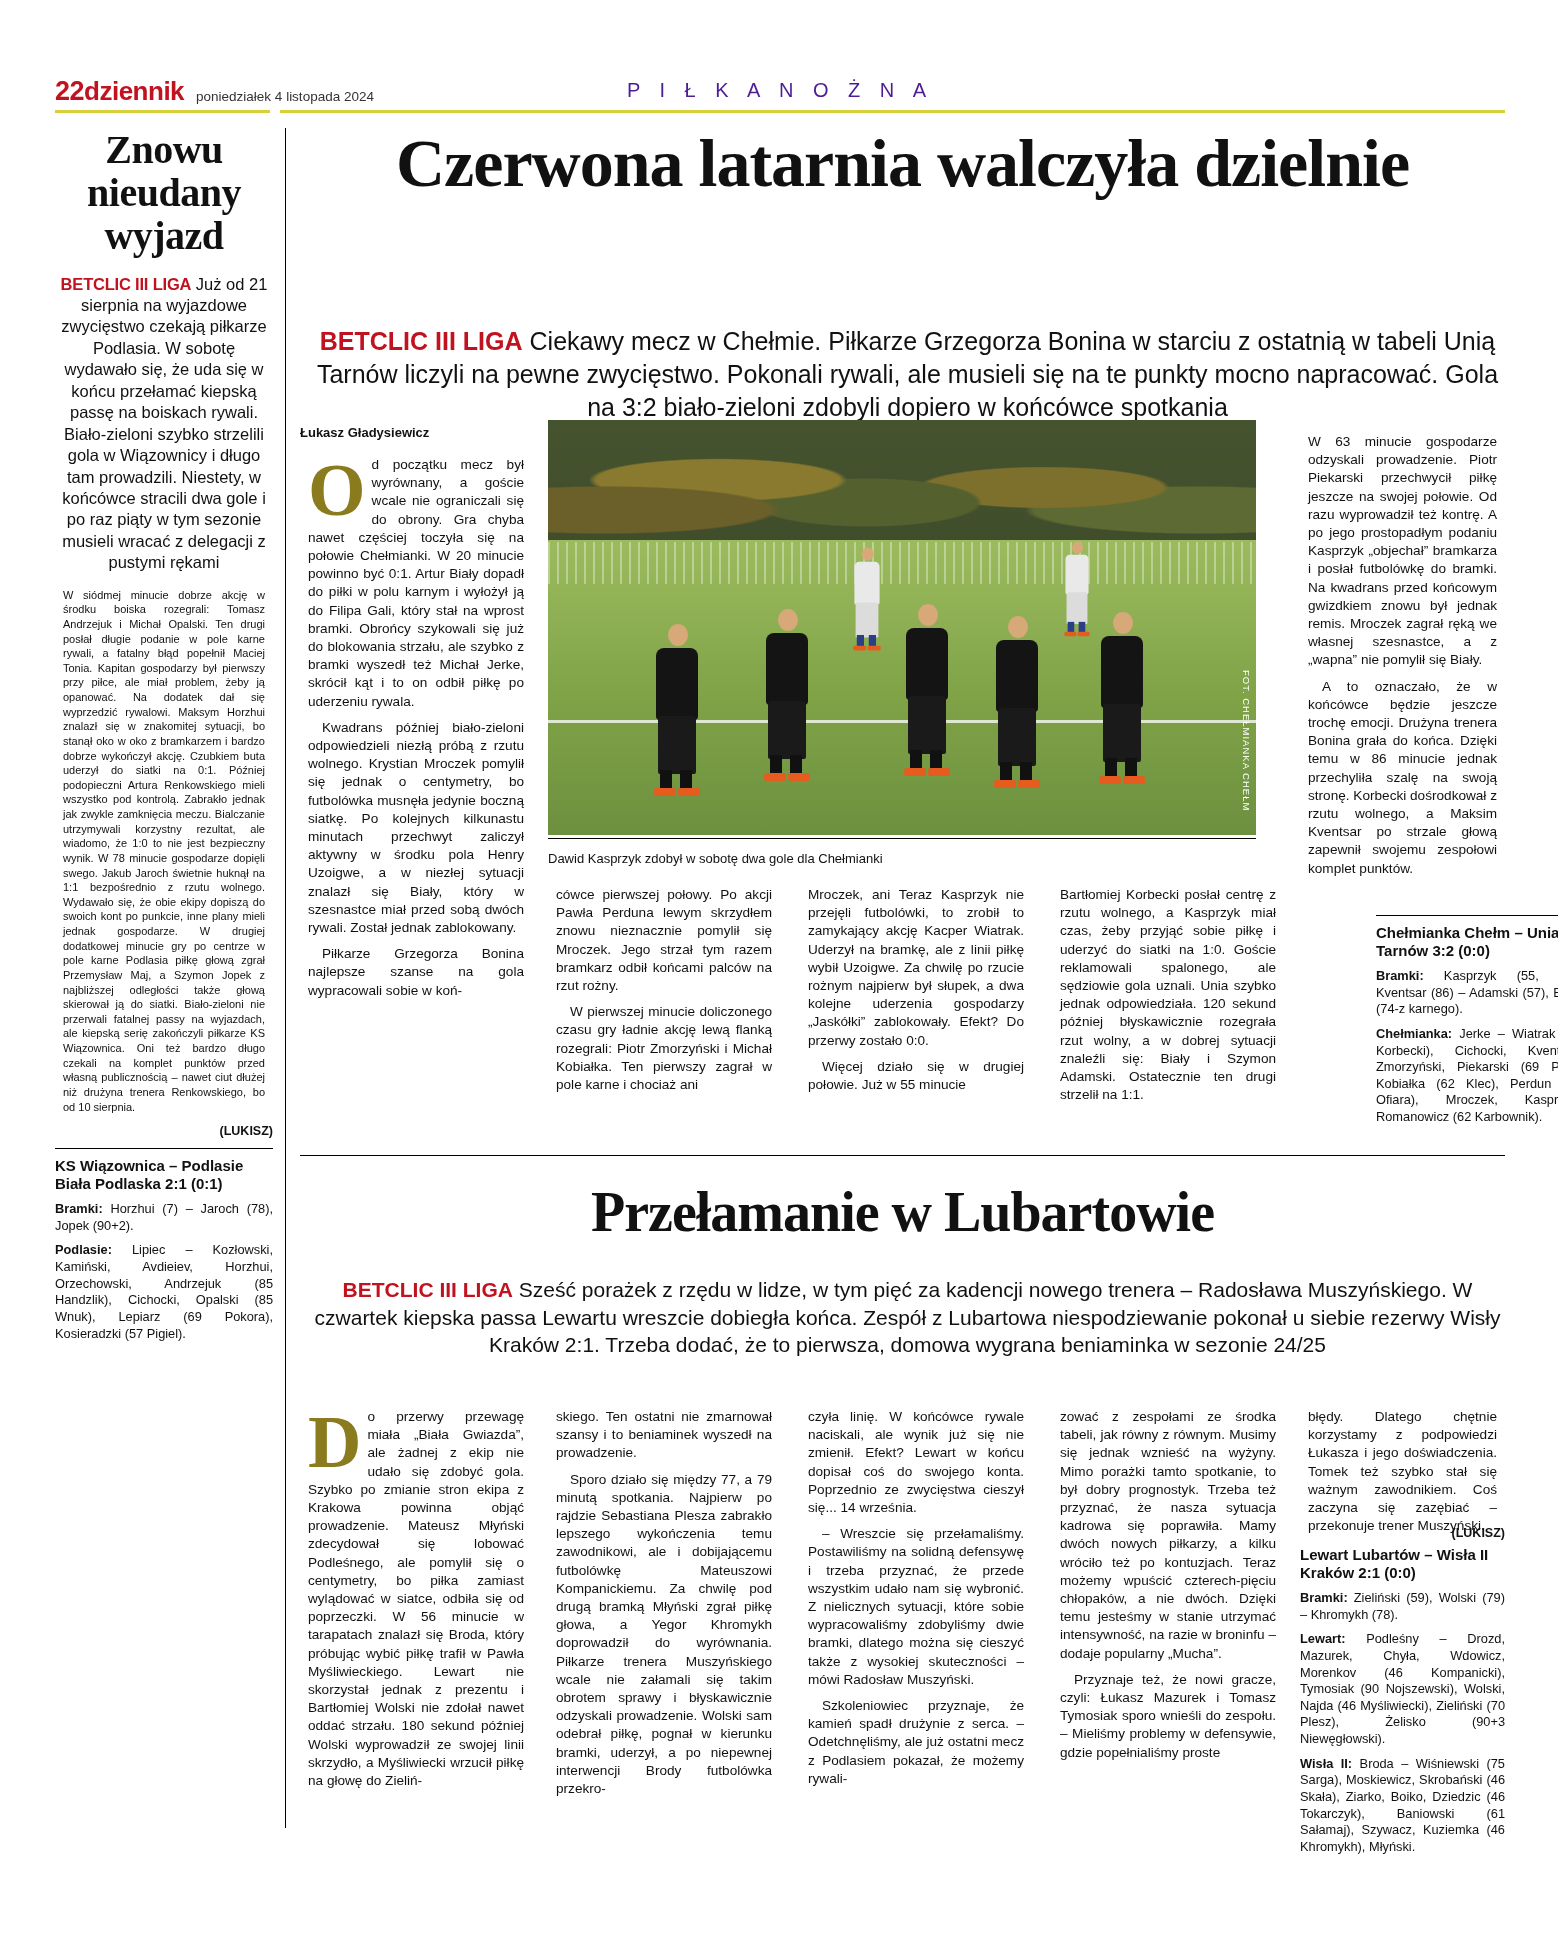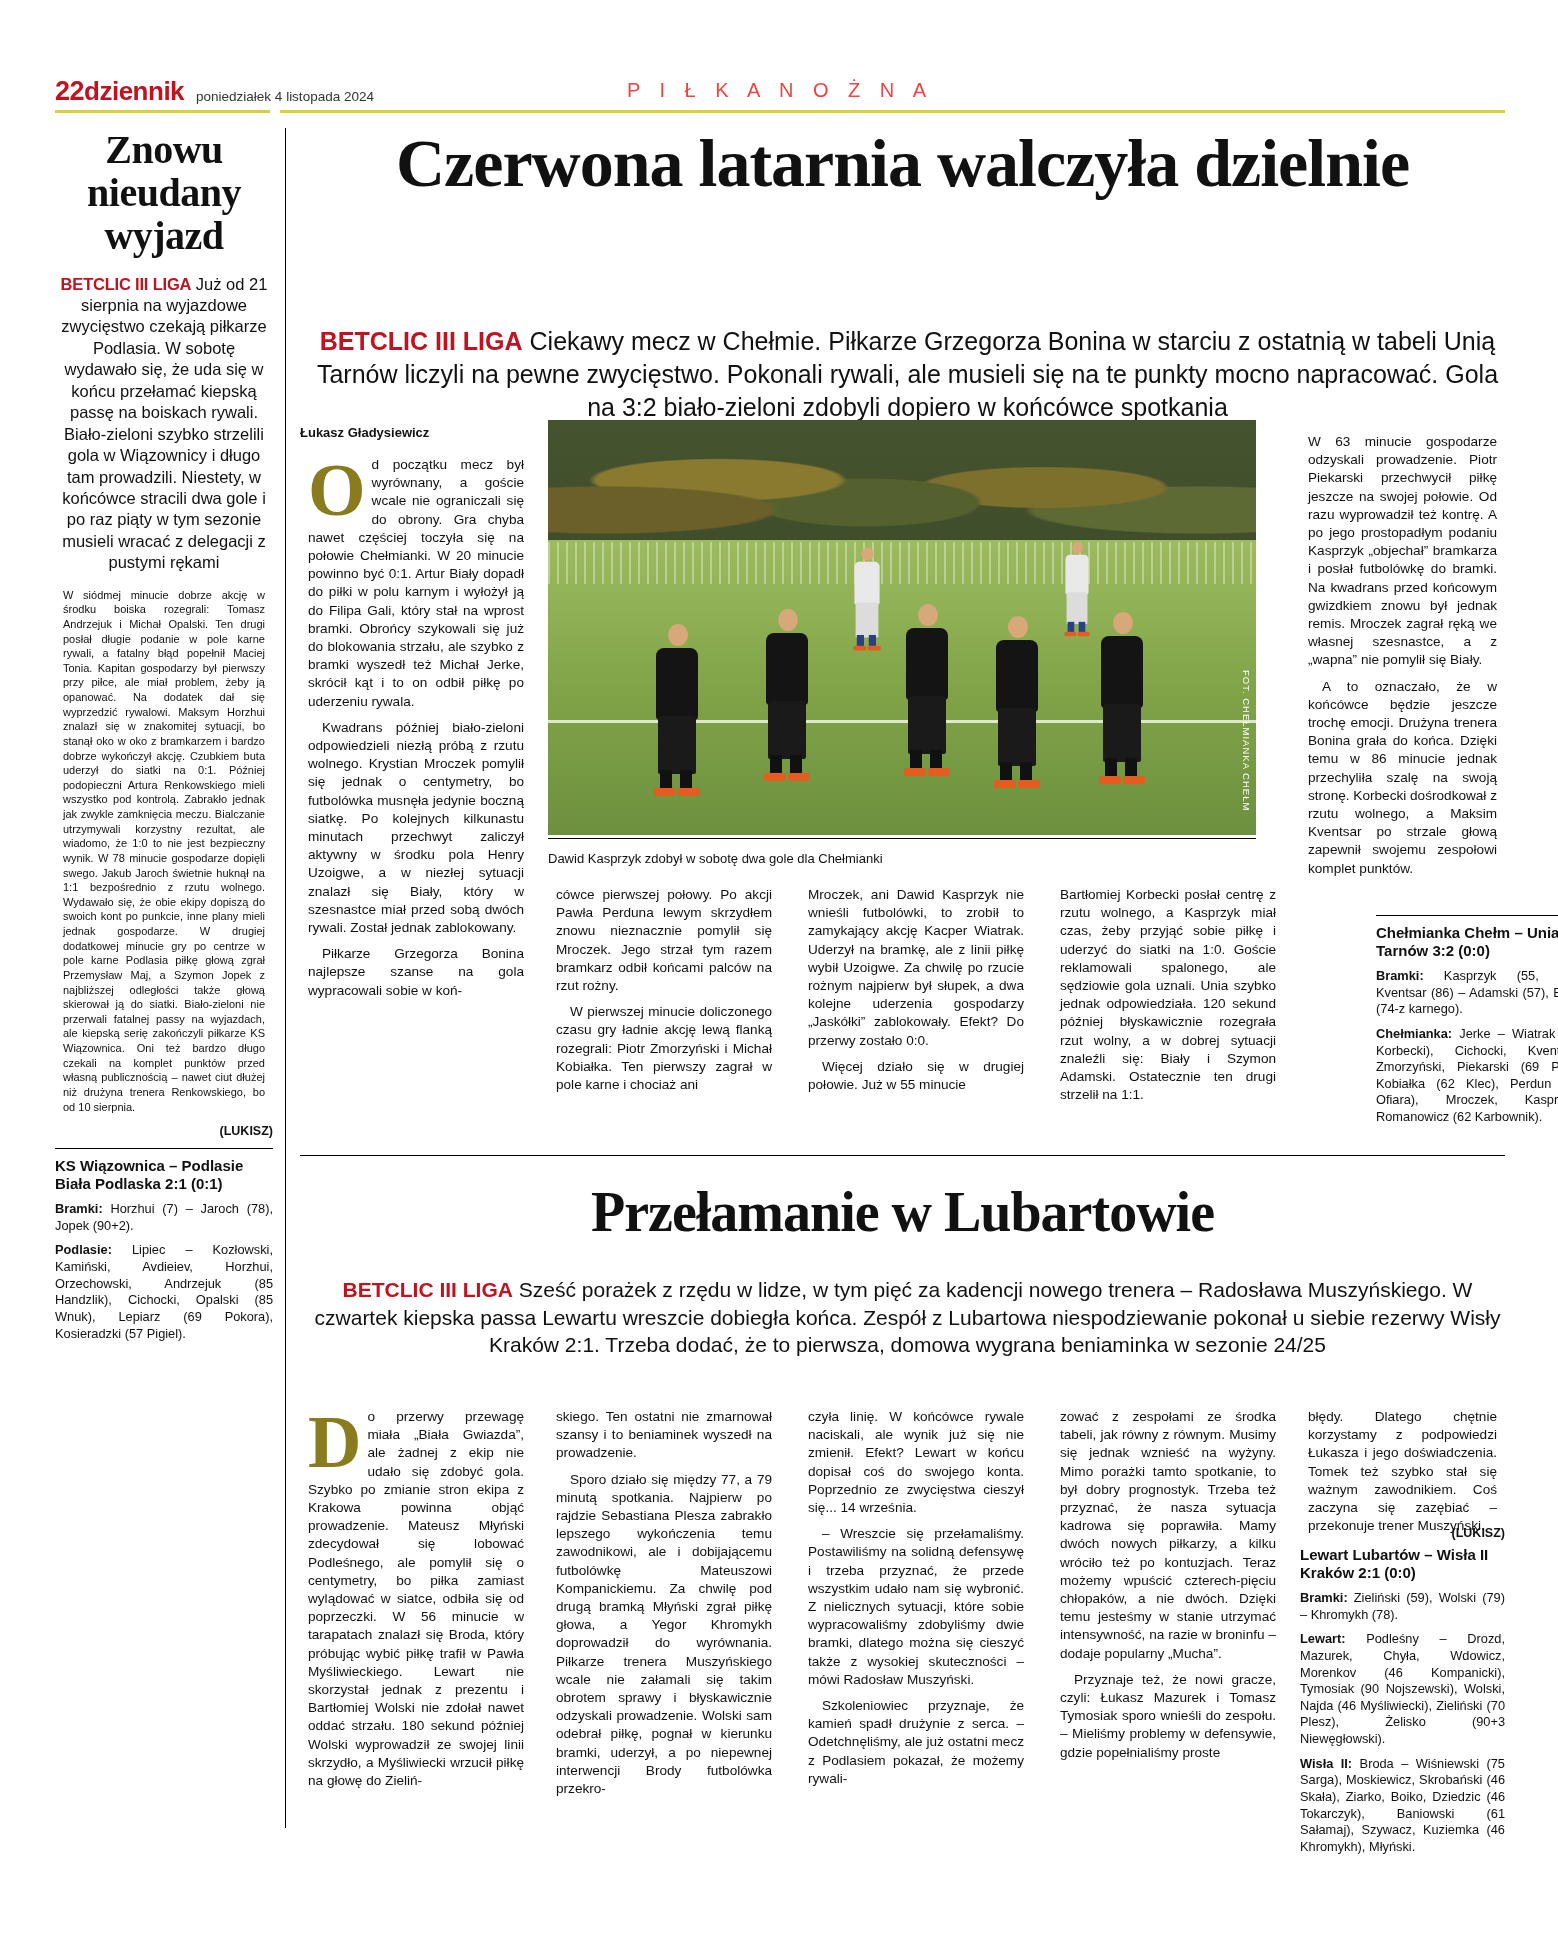--- a/index.html
+++ b/index.html
@@ -41,21 +41,21 @@
     font-family:"Liberation Sans", sans-serif;
     font-size:13.5px;
     color:#333;
     margin-left:12px;
     margin-bottom:1px;
   }
   .section-title{
     font-family:"Liberation Sans", sans-serif;
     font-size:20px;
     letter-spacing:7px;
-    color:#ef4444;
+    color:#4c1d95;
     margin-left:auto;
     margin-right:auto;
     position:absolute;
     left:0; right:0;
     text-align:center;
     bottom:3px;
   }
   .rule-under{
     position:absolute;
     left:280px; top:110px;
@@ -414,21 +414,21 @@
   <div class="col" style="left:300px; top:448px; width:232px;" id="s1c1">
       <p class="dropcap">Od początku mecz był wyrównany, a goście wcale nie ograniczali się do obrony. Gra chyba nawet częściej toczyła się na połowie Chełmianki. W 20 minucie powinno być 0:1. Artur Biały dopadł do piłki w polu karnym i wyłożył ją do Filipa Gali, który stał na wprost bramki. Obrońcy szykowali się już do blokowania strzału, ale szybko z bramki wyszedł też Michał Jerke, skrócił kąt i to on odbił piłkę po uderzeniu rywala.</p>
       <p>Kwadrans później biało-zieloni odpowiedzieli niezłą próbą z rzutu wolnego. Krystian Mroczek pomylił się jednak o centymetry, bo futbolówka musnęła jedynie boczną siatkę. Po kolejnych kilkunastu minutach przechwyt zaliczył aktywny w środku pola Henry Uzoigwe, a w niezłej sytuacji znalazł się Biały, który w szesnastce miał przed sobą dwóch rywali. Został jednak zablokowany.</p>
       <p>Piłkarze Grzegorza Bonina najlepsze szanse na gola wypracowali sobie w koń-</p>
     </div>
   <div class="col" style="left:548px; top:878px; width:232px;" id="s1c2">
       <p>cówce pierwszej połowy. Po akcji Pawła Perduna lewym skrzydłem znowu nieznacznie pomylił się Mroczek. Jego strzał tym razem bramkarz odbił końcami palców na rzut rożny.</p>
       <p>W pierwszej minucie doliczonego czasu gry ładnie akcję lewą flanką rozegrali: Piotr Zmorzyński i Michał Kobiałka. Ten pierwszy zagrał w pole karne i chociaż ani</p>
     </div>
   <div class="col" style="left:800px; top:878px; width:232px;" id="s1c3">
-      <p>Mroczek, ani Dawid Kasprzyk nie wnieśli futbolówki, to zrobił to zamykający akcję Kacper Wiatrak. Uderzył na bramkę, ale z linii piłkę wybił Uzoigwe. Za chwilę po rzucie rożnym najpierw był słupek, a dwa kolejne uderzenia gospodarzy „Jaskółki” zablokowały. Efekt? Do przerwy zostało 0:0.</p>
+      <p>Mroczek, ani Teraz Kasprzyk nie przejęli futbolówki, to zrobił to zamykający akcję Kacper Wiatrak. Uderzył na bramkę, ale z linii piłkę wybił Uzoigwe. Za chwilę po rzucie rożnym najpierw był słupek, a dwa kolejne uderzenia gospodarzy „Jaskółki” zablokowały. Efekt? Do przerwy zostało 0:0.</p>
       <p>Więcej działo się w drugiej połowie. Już w 55 minucie</p>
     </div>
   <div class="col" style="left:1052px; top:878px; width:232px;" id="s1c4">
       <p>Bartłomiej Korbecki posłał centrę z rzutu wolnego, a Kasprzyk miał czas, żeby przyjąć sobie piłkę i uderzyć do siatki na 1:0. Goście reklamowali spalonego, ale sędziowie gola uznali. Unia szybko jednak odpowiedziała. 120 sekund później błyskawicznie rozegrała rzut wolny, a w dobrej sytuacji znaleźli się: Biały i Szymon Adamski. Ostatecznie ten drugi strzelił na 1:1.</p>
     </div>
   <div class="col" style="left:1300px; top:425px; width:205px;" id="s1c5">
       <p>W 63 minucie gospodarze odzyskali prowadzenie. Piotr Piekarski przechwycił piłkę jeszcze na swojej połowie. Od razu wyprowadził też kontrę. A po jego prostopadłym podaniu Kasprzyk „objechał” bramkarza i posłał futbolówkę do bramki. Na kwadrans przed końcowym gwizdkiem znowu był jednak remis. Mroczek zagrał ręką we własnej szesnastce, a z „wapna” nie pomylił się Biały.</p>
       <p>A to oznaczało, że w końcówce będzie jeszcze trochę emocji. Drużyna trenera Bonina grała do końca. Dzięki temu w 86 minucie jednak przechyliła szalę na swoją stronę. Korbecki dośrodkował z rzutu wolnego, a Maksim Kventsar po strzale głową zapewnił swojemu zespołowi komplet punktów.</p>
     </div>
 

